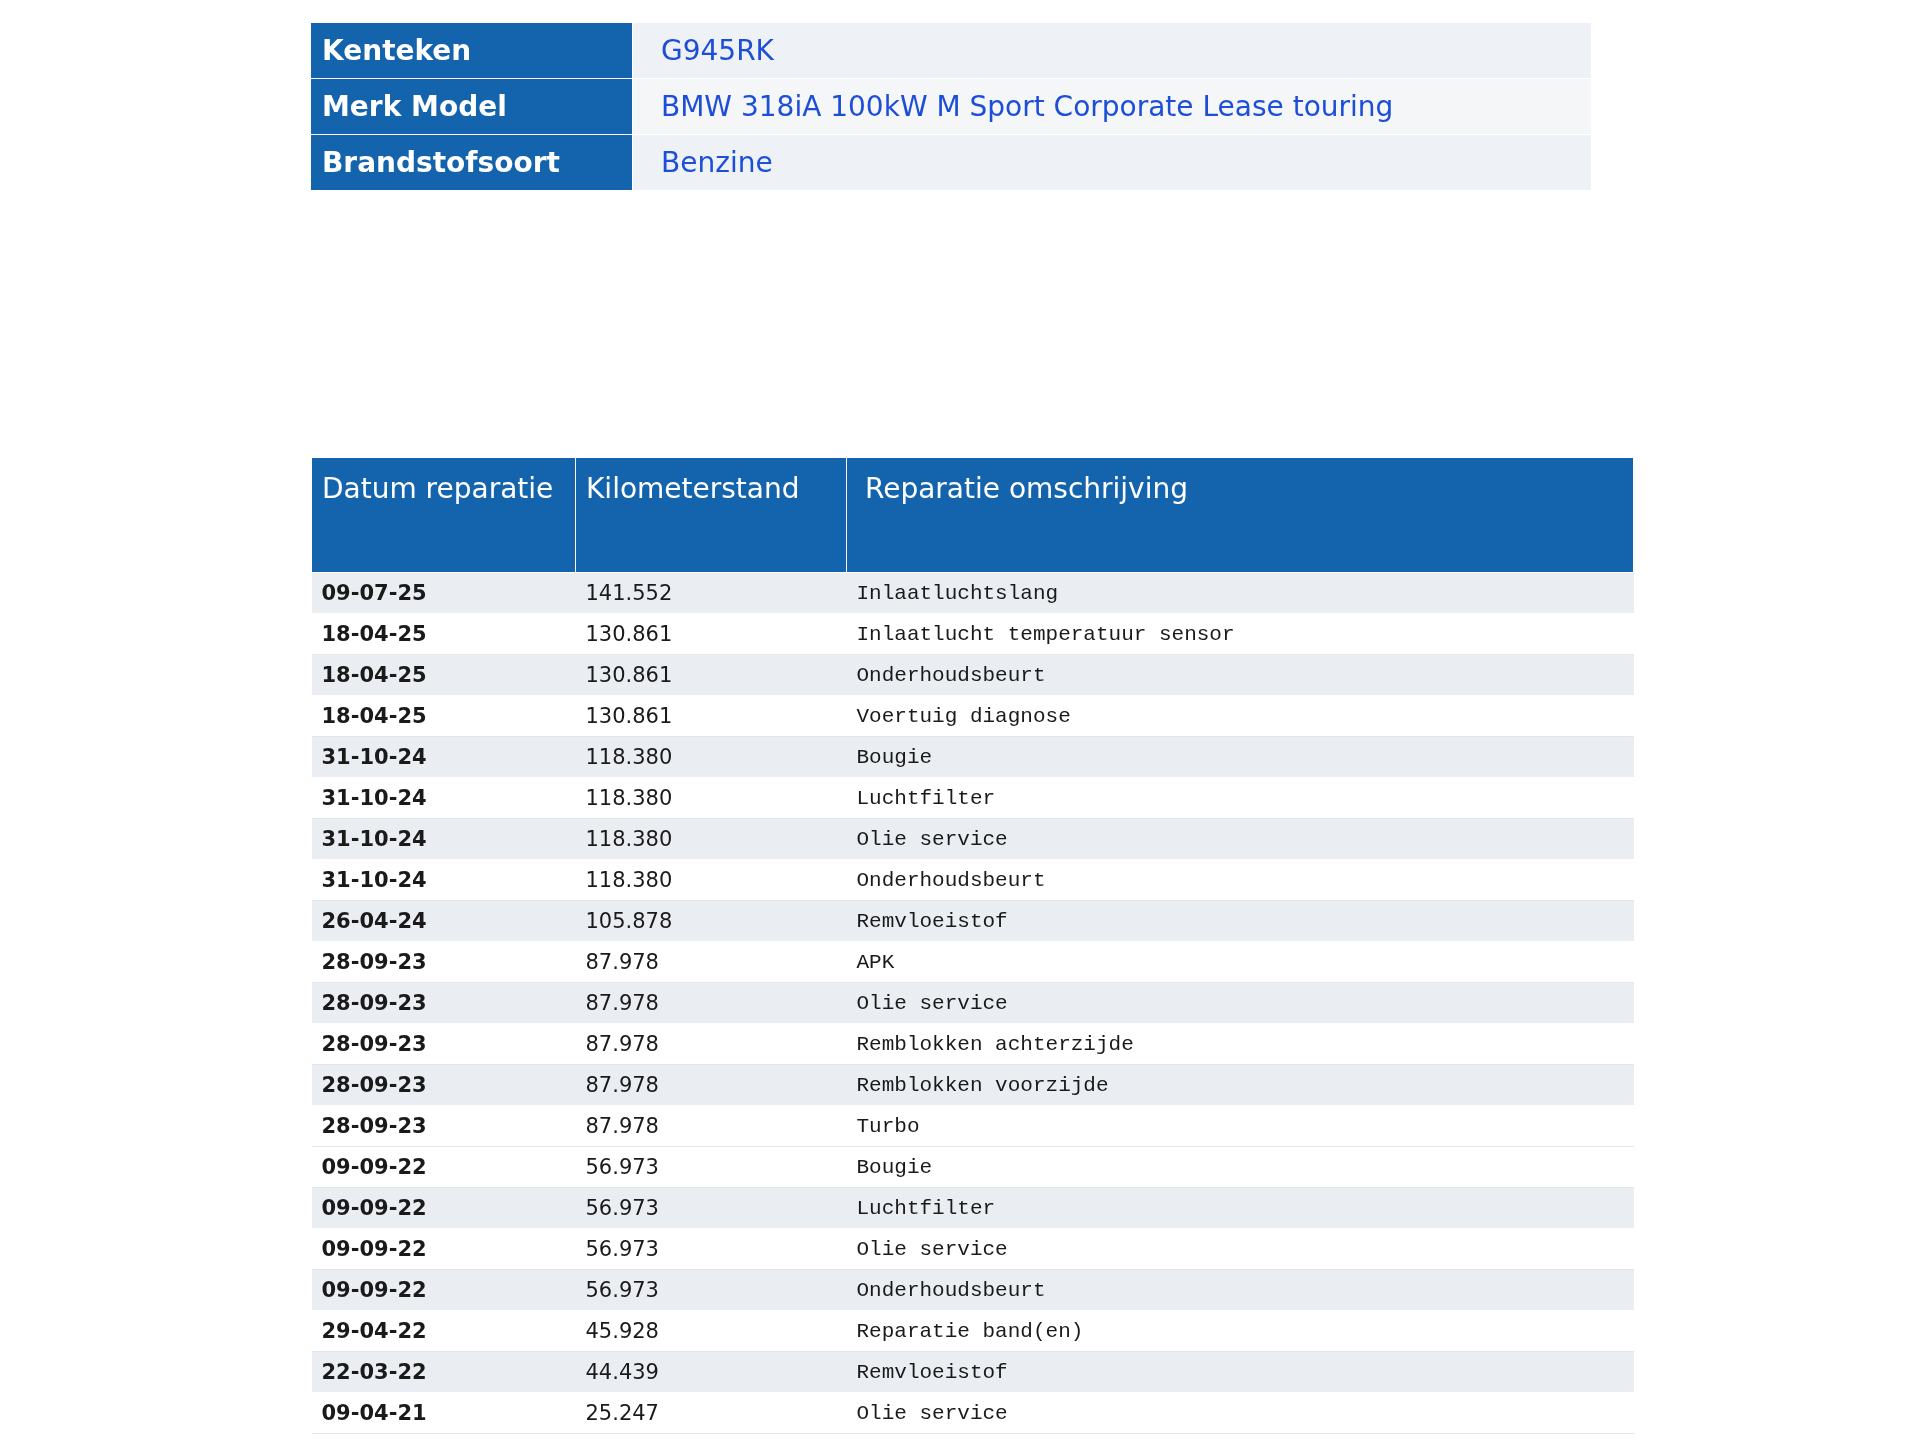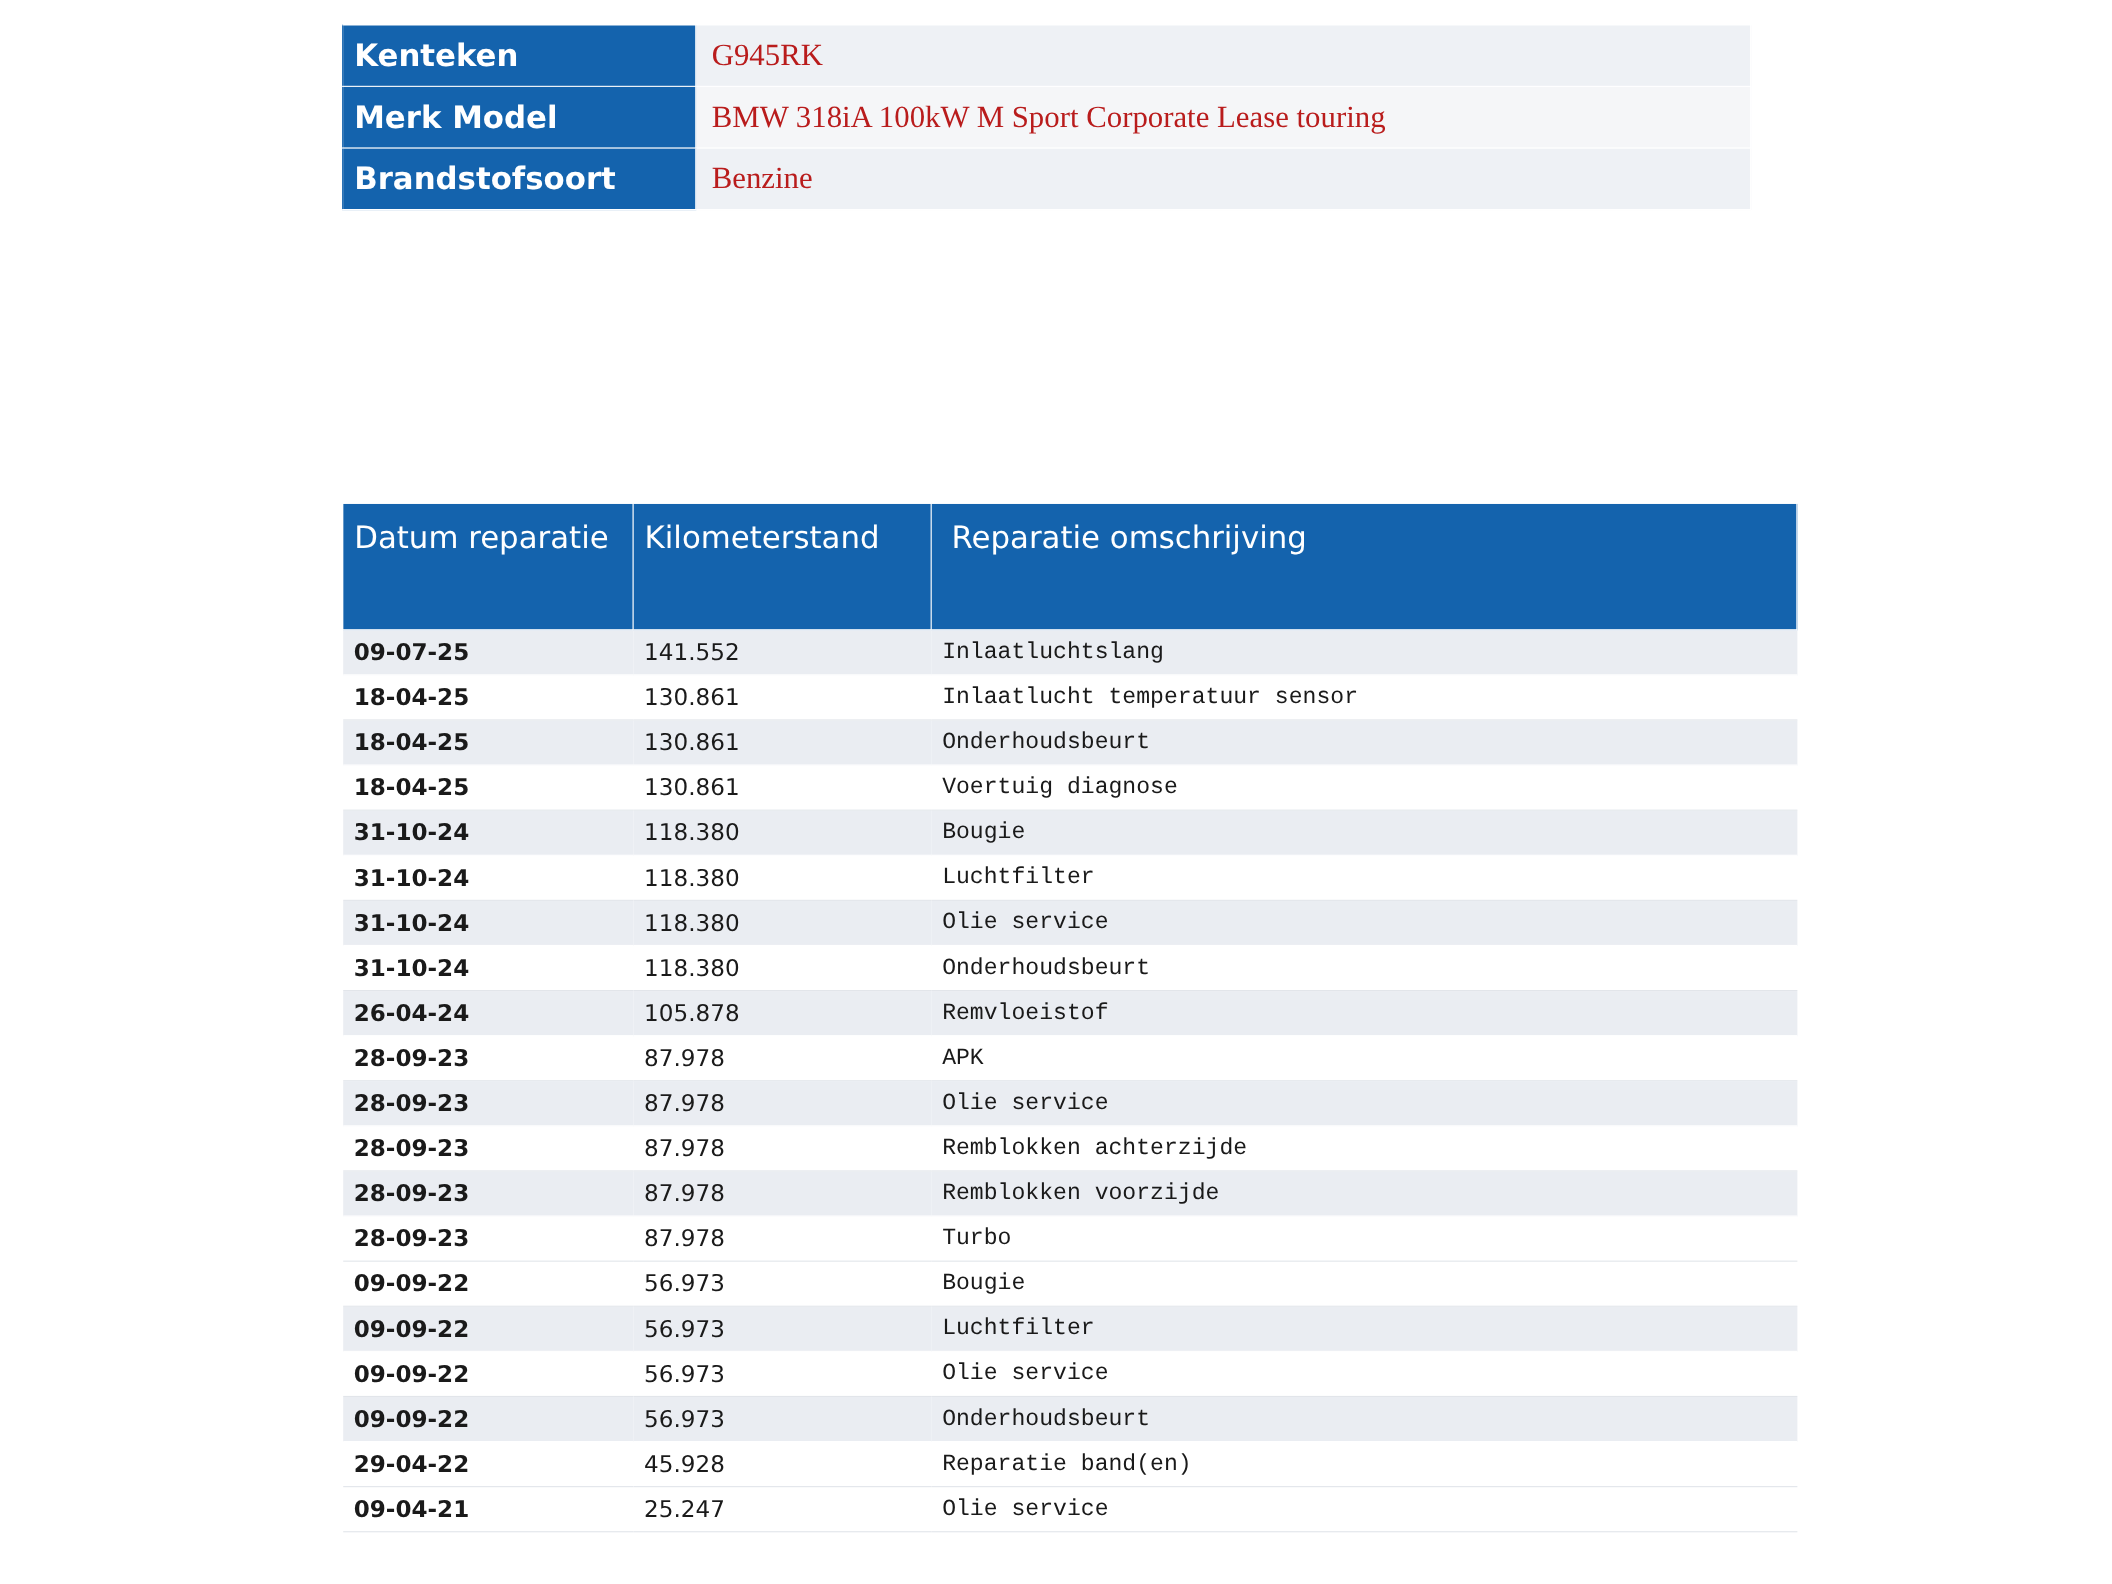--- a/index.html
+++ b/index.html
@@ -40,25 +40,24 @@
   .vehicle-table td.label {
     width: 300px;
     background: #1463ad;
     color: #ffffff;
     font-weight: bold;
     border-left: 1px solid #1463ad;
     border-right: 1px solid #ffffff;
   }
   .vehicle-table td.value {
     background: #eef1f5;
-    color: #b91c1c;
+    color: #1d4ed8;
     border: 1px solid #ffffff;
     border-left: none;
-    padding-left: 14px;
-    font-family: Liberation Serif, serif;
+    padding-left: 28px;
   }
   .vehicle-table tr.alt td.value {
     background: #f5f6f8;
   }
 
   
   .repairs-table {
     position: absolute;
     left: 311px;
     top: 457px;
@@ -215,20 +214,25 @@
         <tr class="odd">
           <td class="col-date">09-09-22</td>
           <td class="col-km">56.973</td>
           <td class="col-desc">Onderhoudsbeurt</td>
         </tr>
         <tr class="even">
           <td class="col-date">29-04-22</td>
           <td class="col-km">45.928</td>
           <td class="col-desc">Reparatie band(en)</td>
         </tr>
+        <tr class="odd">
+          <td class="col-date">22-03-22</td>
+          <td class="col-km">44.439</td>
+          <td class="col-desc">Remvloeistof</td>
+        </tr>
         <tr class="even">
           <td class="col-date">09-04-21</td>
           <td class="col-km">25.247</td>
           <td class="col-desc">Olie service</td>
         </tr>
       </tbody>
   </table>
 
 </div>
 

